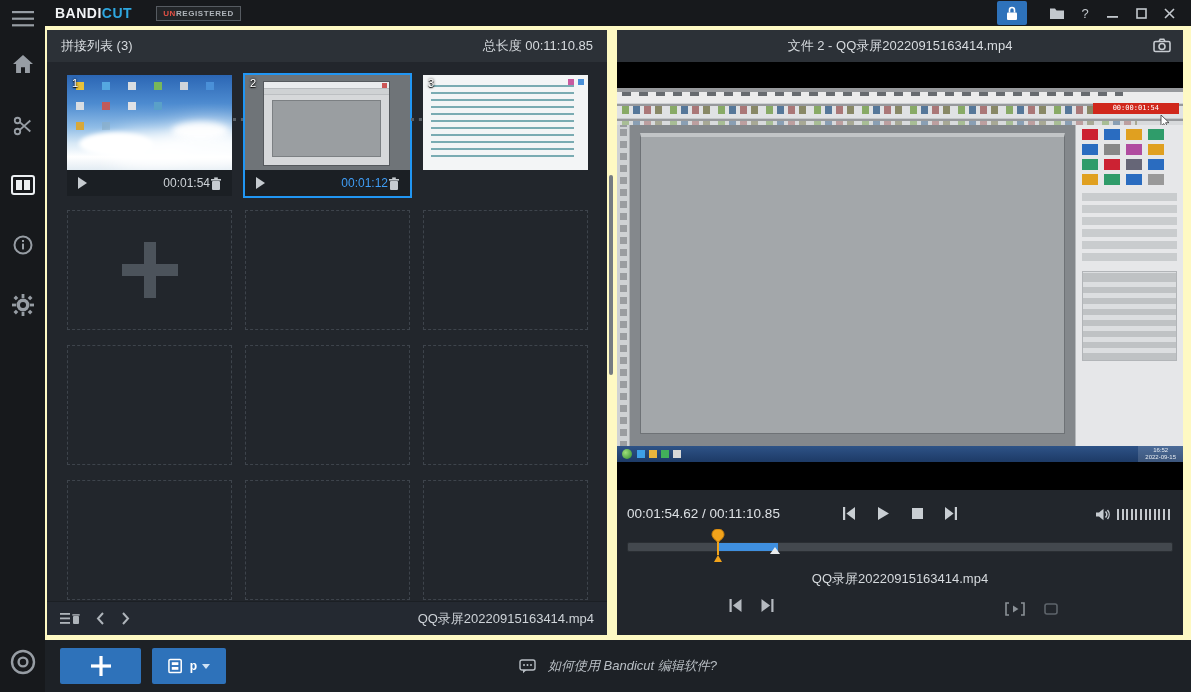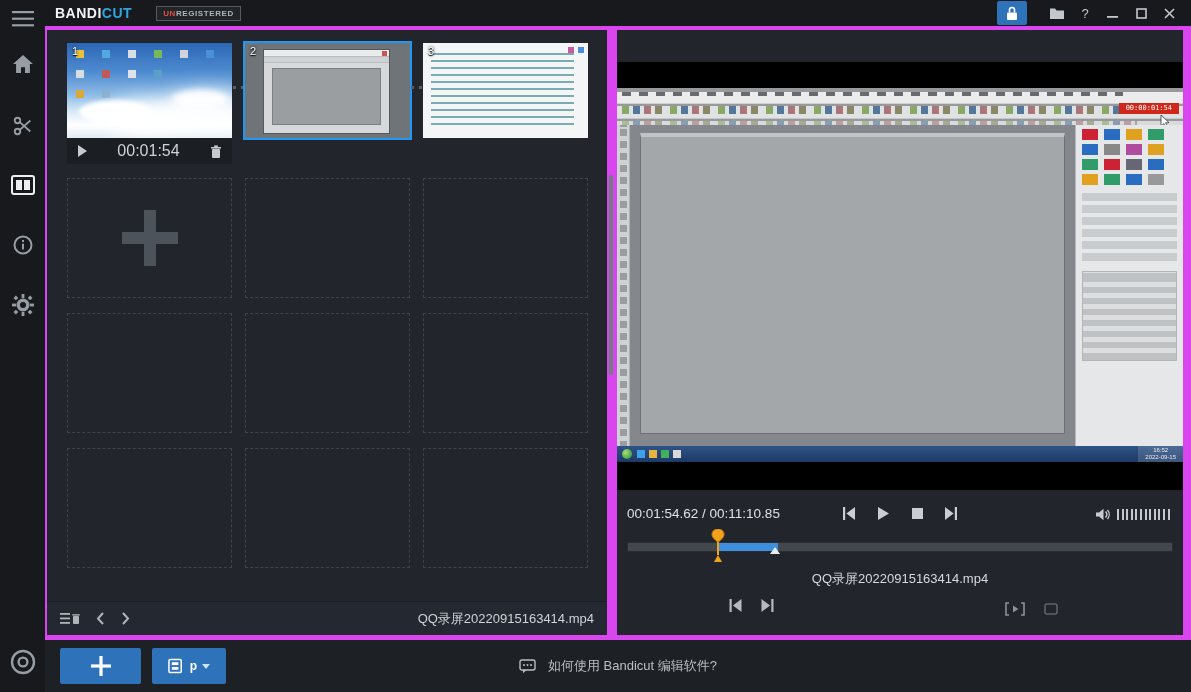--- a/index.html
+++ b/index.html
@@ -1,17 +1,17 @@
 <!DOCTYPE html>
 <html><head>
 <meta charset="utf-8">
 <style>
   * { margin:0; padding:0; box-sizing:border-box; }
   html,body { background:#0e1012; }
-  #root { position:relative; width:1191px; height:692px; background:#d946ef;
+  #root { position:relative; width:1191px; height:692px; background:#fef9c3;
           font-family:"Liberation Sans",sans-serif; color:#d4d8dc; overflow:hidden; }
   svg { display:block; }
 
   
   .sidebar { position:absolute; left:0; top:0; width:45px; height:692px; background:#17191c; z-index:6; }
   .side-icon { position:absolute; left:0; width:45px; height:28px; display:flex; align-items:center; justify-content:center; color:#979da4; cursor:pointer; }
   .side-icon.active { color:#eceff2; }
 
   
   .titlebar { position:absolute; left:45px; top:0; width:1146px; height:26px; background:#17191c; display:flex; align-items:center; z-index:5; }
@@ -29,21 +29,21 @@
   .splice-body { position:relative; flex:1; overflow:hidden; }
   .splice-footer { flex:0 0 34px; background:#242931; border-top:1px solid #1b1f24; display:flex; align-items:center; gap:16px; padding:0 13px; color:#aeb4ba; }
   .sf-filename { margin-left:auto; font-size:13px; color:#ced3d8; }
   .foot-btn { display:flex; align-items:center; justify-content:center; cursor:pointer; color:#aeb4ba; }
 
   .clip-cell { position:absolute; width:165px; background:#1b1f24; }
   .clip-cell.selected { outline:2px solid #2196f3; }
   .clip-thumb { position:relative; width:165px; height:95px; overflow:hidden; background:#000; cursor:pointer; }
   .clip-num { position:absolute; top:2px; left:5px; font-size:11px; color:#fff; text-shadow:0 0 3px #000,0 1px 1px #000; z-index:3; }
   .clip-info { height:26px; background:#1b1f24; display:flex; align-items:center; padding:0 10px; }
-  .ci-dur { flex:1; text-align:center; font-size:16px; color:#ced3d8; }
+  .ci-dur { flex:1; text-align:right; font-size:12px; color:#ced3d8; }
   .clip-cell.selected .ci-dur { color:#3f9df5; }
   .ci-play,.ci-trash { color:#c6cbd0; cursor:pointer; display:flex; }
 
   .connector { position:absolute; width:11px; border-top:3px dotted #5a6067; }
   .empty-slot { position:absolute; width:165px; height:120px; border:1px dashed #3e444c; }
   .plus-mark { position:absolute; left:50%; top:50%; transform:translate(-50%,-50%); width:56px; height:56px; }
   .plus-mark i { position:absolute; background:#4c535b; }
   .plus-mark .ph { left:0; top:22px; width:56px; height:12px; }
   .plus-mark .pv { left:22px; top:0; width:12px; height:56px; }
 
@@ -74,21 +74,21 @@
   .preview-header { height:32px; background:#2c3137; position:relative; display:flex; align-items:center; justify-content:center; font-size:13px; color:#d7dbdf; }
   .camera-btn { position:absolute; right:12px; top:8px; color:#c6cbd0; cursor:pointer; }
   .video-area { position:absolute; left:0; top:32px; width:566px; height:428px; background:#000; }
   .video-frame { position:absolute; left:0; top:26px; width:566px; height:374px; background:#97999c; overflow:hidden; }
   .vf-menubar { height:12px; background:#ececec; border-bottom:1px solid #cfd2d4; }
   .vf-menubar .fake-text { height:4px; margin:4px 60px 0 5px; background-image:repeating-linear-gradient(90deg,rgba(70,75,80,.8) 0 9px,transparent 9px 17px); }
   .vf-toolbar1 { height:13px; background:#e0e2e4; border-bottom:1px solid #c5c8ca; }
   .vf-toolbar2 { height:12px; background:#d8dadc; border-bottom:1px solid #bfc2c4; }
   .fake-icons { height:8px; margin:2px 46px 0 5px;
     background-image:repeating-linear-gradient(90deg,#8a6 0 7px,transparent 7px 11px,#579 11px 18px,transparent 18px 22px,#a77 22px 29px,transparent 29px 33px,#886 33px 40px,transparent 40px 48px); }
-  .vf-rec { position:absolute; top:15px; right:4px; background:#d0271b; color:#fff; font-size:7px; line-height:11px; padding:0 7px; font-family:"DejaVu Sans Mono",monospace; }
+  .vf-rec { position:absolute; top:15px; right:4px; background:#d0271b; color:#fff; font-size:7px; line-height:11px; padding:0 20px; font-family:"DejaVu Sans Mono",monospace; }
   .vf-cursor { position:absolute; top:27px; right:13px; }
   .vf-left { position:absolute; left:0; top:37px; bottom:16px; width:13px; background:#cfd2d4; border-right:1px solid #aeb1b4;
     background-image:repeating-linear-gradient(180deg,#9a9da0 0 7px,transparent 7px 12px); background-size:7px 100%; background-position:3px 4px; background-repeat:repeat-y; }
   .vf-canvas { position:absolute; left:13px; right:108px; top:37px; bottom:16px; background:#84888c; }
   .vf-canvas-inner { position:absolute; left:10px; right:10px; top:8px; bottom:12px; background:#a3a7aa; border:1px solid #6e7276; border-top:4px solid #c2c5c7; }
   .vf-right { position:absolute; right:0; top:37px; bottom:16px; width:108px; background:#e6e7e9; border-left:1px solid #b5b8bb; }
   .vf-grid-row { height:11px; margin:4px 6px 0; }
   .gr1 { background-image:linear-gradient(90deg,#c23 0 16px,transparent 16px 22px,#2a6cc0 22px 38px,transparent 38px 44px,#e0a020 44px 60px,transparent 60px 66px,#2f9c6a 66px 82px,transparent 82px); }
   .gr2 { background-image:linear-gradient(90deg,#2a6cc0 0 16px,transparent 16px 22px,#888 22px 38px,transparent 38px 44px,#b04ca0 44px 60px,transparent 60px 66px,#e0a020 66px 82px,transparent 82px); }
   .gr3 { background-image:linear-gradient(90deg,#2f9c6a 0 16px,transparent 16px 22px,#c23 22px 38px,transparent 38px 44px,#667 44px 60px,transparent 60px 66px,#2a6cc0 66px 82px,transparent 82px); }
@@ -120,21 +120,21 @@
   .seg-timebox { position:absolute; left:173px; top:565px; width:200px; height:26px; background:#31363c; border:1px solid #42484f;
     display:flex; align-items:center; justify-content:center; font-size:13px; color:#d2d6da; }
   .seg-icon-btn { position:absolute; top:567px; width:28px; height:23px; display:flex; align-items:center; justify-content:center; color:#8b9197; cursor:pointer; }
 
   
   .bottom-bar { position:absolute; left:45px; top:640px; width:1146px; height:52px; background:#1d2126; }
   .bb-btn { position:absolute; top:8px; height:36px; background:#2e72ba; border-radius:2px; display:flex; align-items:center; justify-content:center; cursor:pointer; }
   .add-btn { left:15px; width:81px; }
   .format-btn { left:107px; width:74px; gap:5px; }
   .format-p { color:#fff; font-size:12px; font-weight:bold; }
-  .help-center { position:absolute; left:0; top:0; width:100%; height:52px; display:flex; align-items:center; justify-content:center; gap:12px; color:#b9bfc5; font-size:13px; cursor:pointer; }
+  .help-center { position:absolute; left:0; top:0; width:100%; height:52px; display:flex; align-items:center; justify-content:center; gap:12px; color:#b9bfc5; font-size:13px; cursor:pointer;font-style:italic; }
   .start-btn { right:5px; width:134px; color:#fff; font-size:15px; letter-spacing:3px; }
 </style>
 </head>
 <body>
 
 <div id="root">
 
   <aside class="sidebar">
     <div class="side-icon" style="top:5px">
       <svg width="22" height="16" viewBox="0 0 22 16" fill="currentColor">
@@ -223,20 +223,24 @@
       </div>
       <div class="tb-icon">
         <svg width="11" height="11" viewBox="0 0 11 11">
             <path d="M1 1 L10 10 M10 1 L1 10" stroke="currentColor" stroke-width="1.6"></path>
           </svg>
       </div>
     </div>
   </header>
 
   <section class="splice-panel">
+    <div class="panel-header">
+      <span>拼接列表 (3)</span>
+      <span>总长度 00:11:10.85</span>
+    </div>
     <div class="splice-body">
 
       <div class="clip-cell" style="left:20px;top:13px">
         <div class="clip-thumb thumb-sky">
           <span class="clip-num">1</span>
           <div class="desk-icons"></div>
           <div class="cloud cloud-a"></div>
           <div class="cloud cloud-b"></div>
         </div>
         <div class="clip-info">
@@ -259,20 +263,35 @@
 
       <div class="clip-cell selected" style="left:198px;top:13px">
         <div class="clip-thumb thumb-app">
           <span class="clip-num">2</span>
           <div class="app-win">
             <div class="app-title"></div>
             <div class="app-tools"></div>
             <div class="app-canvas"></div>
           </div>
         </div>
+        <div class="clip-info">
+          <span class="ci-play">
+              <svg width="10" height="12" viewBox="0 0 10 12">
+                <path d="M1 0 L10 6 L1 12 Z" fill="currentColor"></path>
+              </svg>
+            </span>
+          <span class="ci-dur">00:01:12</span>
+          <span class="ci-trash">
+              <svg width="12" height="13" viewBox="0 0 12 13" fill="currentColor">
+                <rect x="2" y="4" width="8" height="9" rx="1"></rect>
+                <rect x="1" y="2" width="10" height="1.6"></rect>
+                <rect x="4.2" y=".4" width="3.6" height="1.6"></rect>
+              </svg>
+            </span>
+        </div>
       </div>
       <div class="connector" style="left:364px;top:56px"></div>
 
       <div class="clip-cell" style="left:376px;top:13px">
         <div class="clip-thumb thumb-doc">
           <span class="clip-num">3</span>
           <div class="doc-lines"></div>
           <div class="doc-mark"></div>
         </div>
       </div>
@@ -313,20 +332,30 @@
             <path d="M2 1 L7 6.5 L2 12"></path>
           </svg>
       </span>
       <span class="sf-filename">QQ录屏20220915163414.mp4</span>
     </div>
   </section>
 
   <div class="left-scrollbar"></div>
 
   <section class="preview-panel">
+    <div class="preview-header">
+      <span>文件 2 - QQ录屏20220915163414.mp4</span>
+      <span class="camera-btn">
+        <svg width="18" height="15" viewBox="0 0 18 15" fill="none" stroke="currentColor" stroke-width="1.6">
+            <rect x="1" y="3.5" width="16" height="10" rx="1.5"></rect>
+            <circle cx="9" cy="8.5" r="3"></circle>
+            <path d="M6 3.5 L7.2 1.2 h3.6 L12 3.5"></path>
+          </svg>
+      </span>
+    </div>
 
     <div class="video-area">
       <div class="video-frame">
         <div class="vf-menubar">
             <div class="fake-text"></div>
           </div>
         <div class="vf-toolbar1">
             <div class="fake-icons"></div>
           </div>
         <div class="vf-toolbar2">

